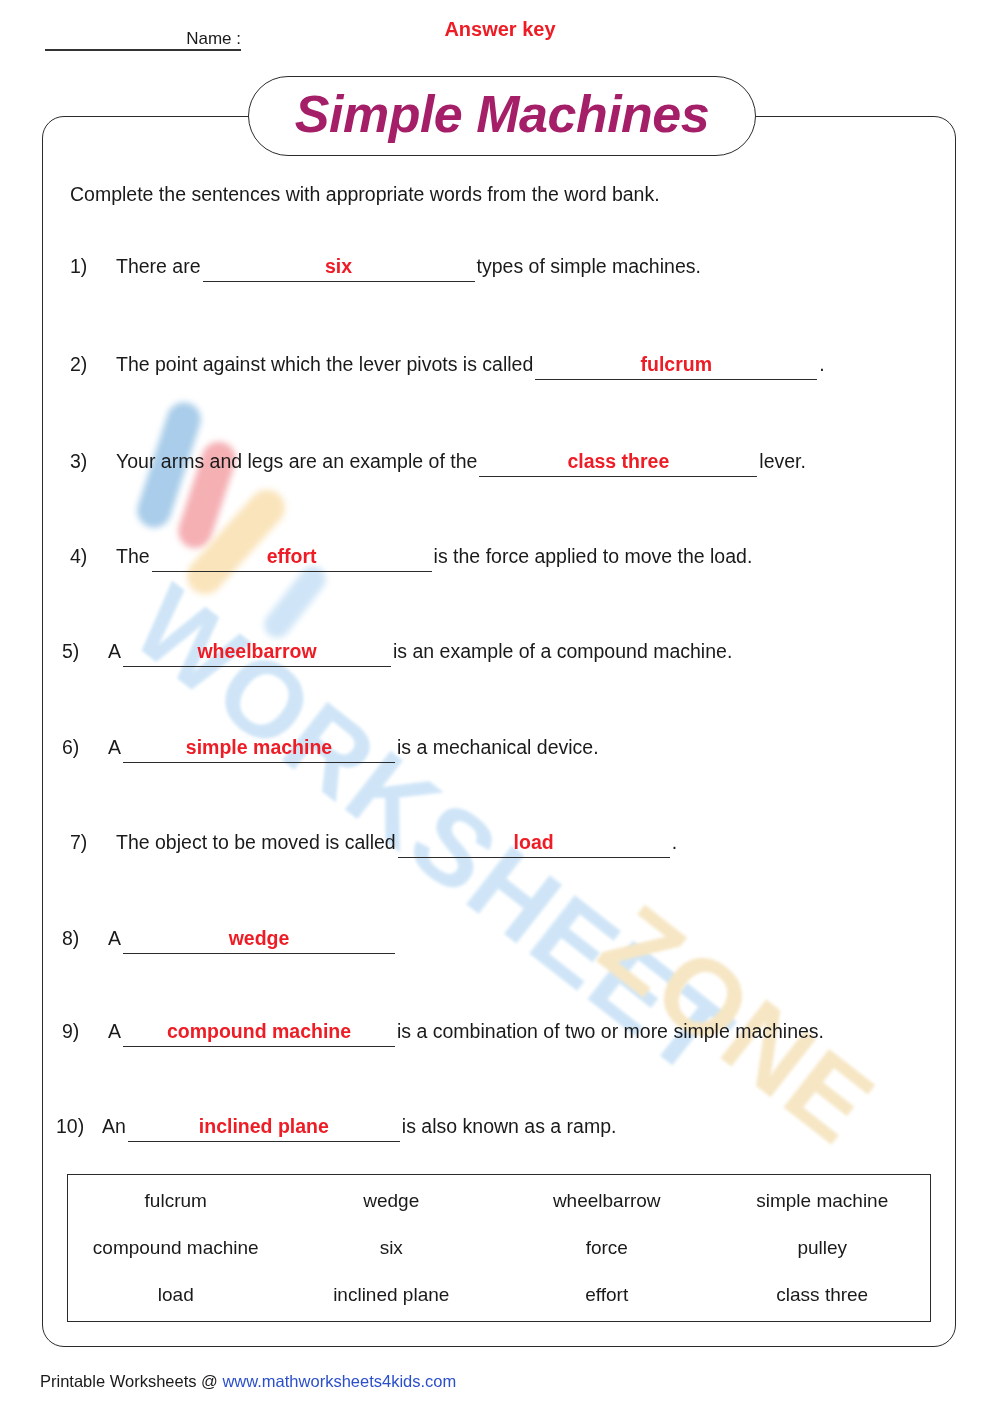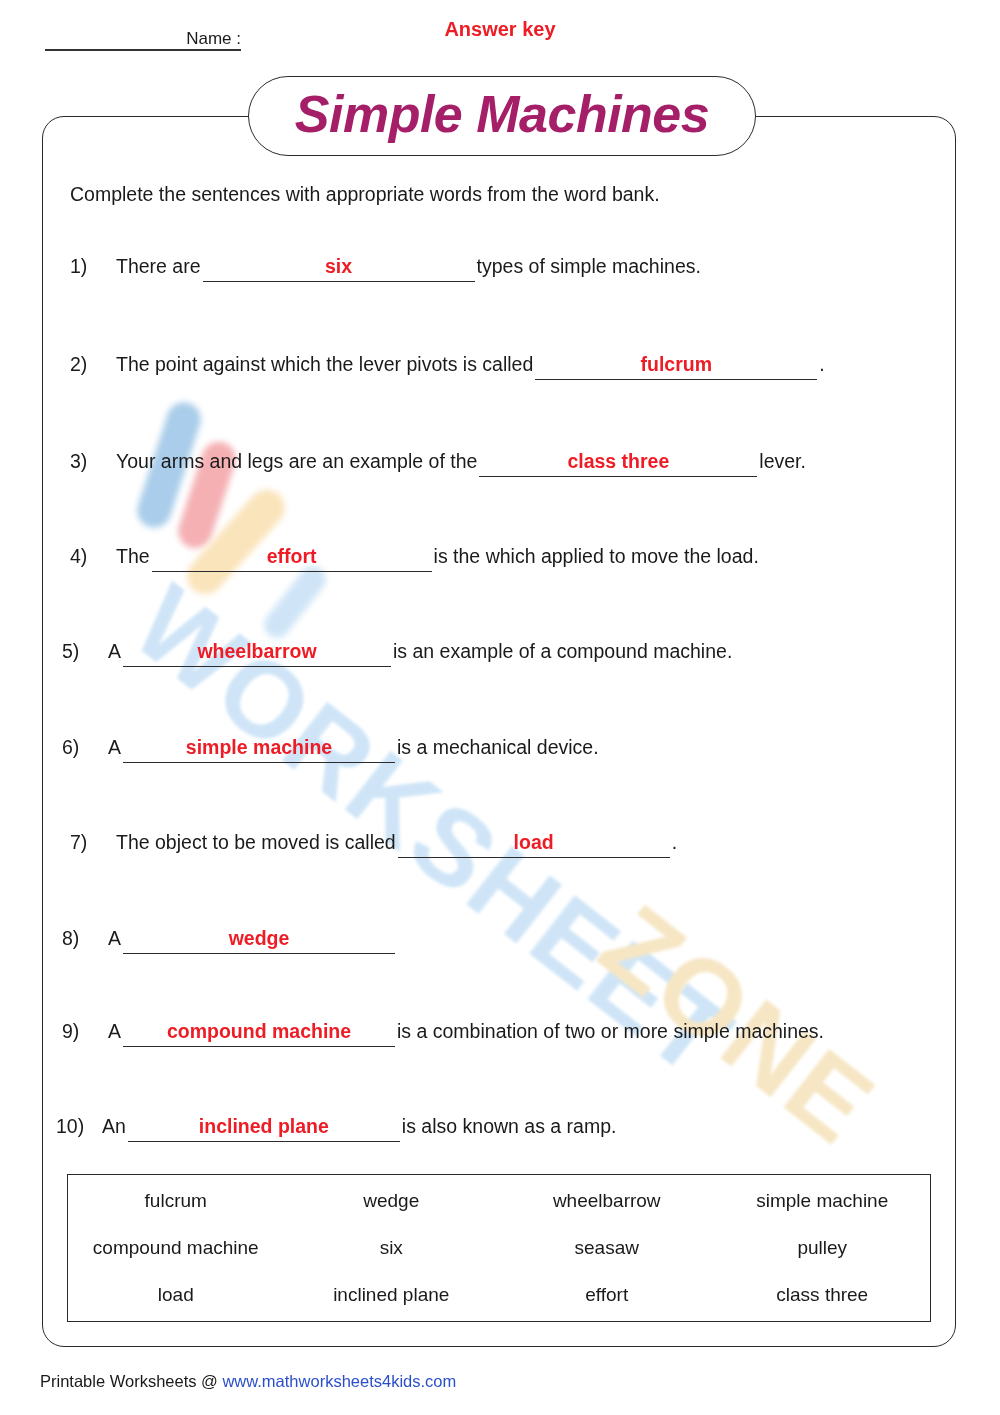--- a/index.html
+++ b/index.html
@@ -254,21 +254,21 @@
       <div class="q" style="left: 70px; top: 450px;">
         <span class="q-num">3)</span>
         <span class="q-pre">Your arms and legs are an example of the</span>
         <span class="q-blank" style="width: 278px;"><span class="q-ans">class three</span></span>
         <span class="q-post">lever.</span>
       </div>
       <div class="q" style="left: 70px; top: 545px;">
         <span class="q-num">4)</span>
         <span class="q-pre">The</span>
         <span class="q-blank" style="width: 280px;"><span class="q-ans">effort</span></span>
-        <span class="q-post">is the which applied to move the load.</span>
+        <span class="q-post">is the force applied to move the load.</span>
       </div>
       <div class="q" style="left: 62px; top: 640px;">
         <span class="q-num">5)</span>
         <span class="q-pre">A</span>
         <span class="q-blank" style="width: 268px;"><span class="q-ans">wheelbarrow</span></span>
         <span class="q-post">is an example of a compound machine.</span>
       </div>
       <div class="q" style="left: 62px; top: 736px;">
         <span class="q-num">6)</span>
         <span class="q-pre">A</span>
@@ -303,21 +303,21 @@
   <div id="word-bank">
       <div class="wb-row">
         <span class="wb-cell">fulcrum</span>
         <span class="wb-cell">wedge</span>
         <span class="wb-cell">wheelbarrow</span>
         <span class="wb-cell">simple machine</span>
       </div>
       <div class="wb-row">
         <span class="wb-cell">compound machine</span>
         <span class="wb-cell">six</span>
-        <span class="wb-cell">seasaw</span>
+        <span class="wb-cell">force</span>
         <span class="wb-cell">pulley</span>
       </div>
       <div class="wb-row">
         <span class="wb-cell">load</span>
         <span class="wb-cell">inclined plane</span>
         <span class="wb-cell">effort</span>
         <span class="wb-cell">class three</span>
       </div>
     </div>
 

